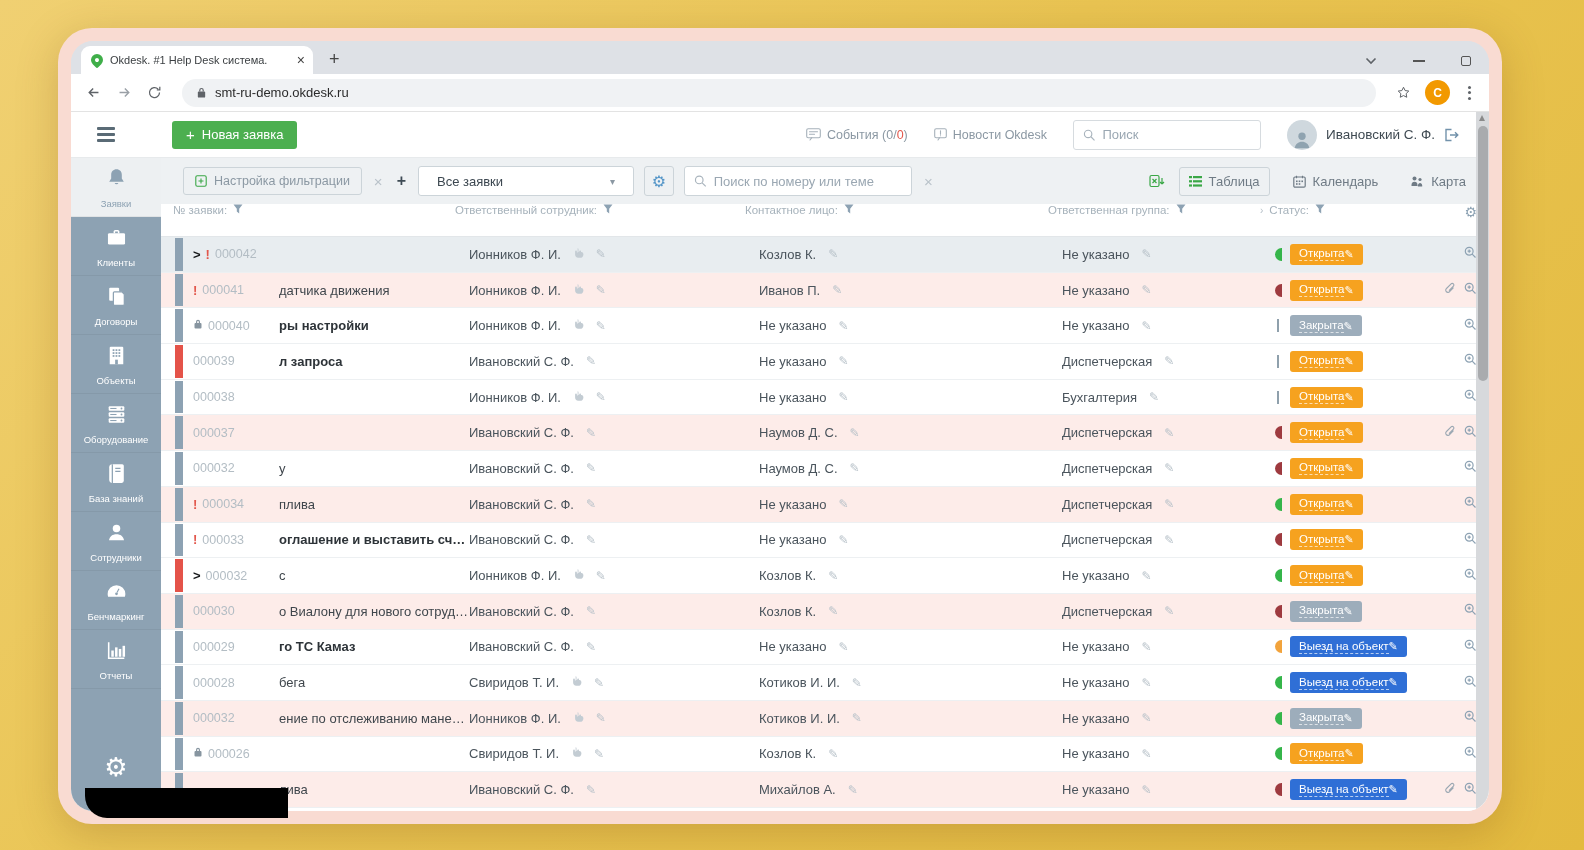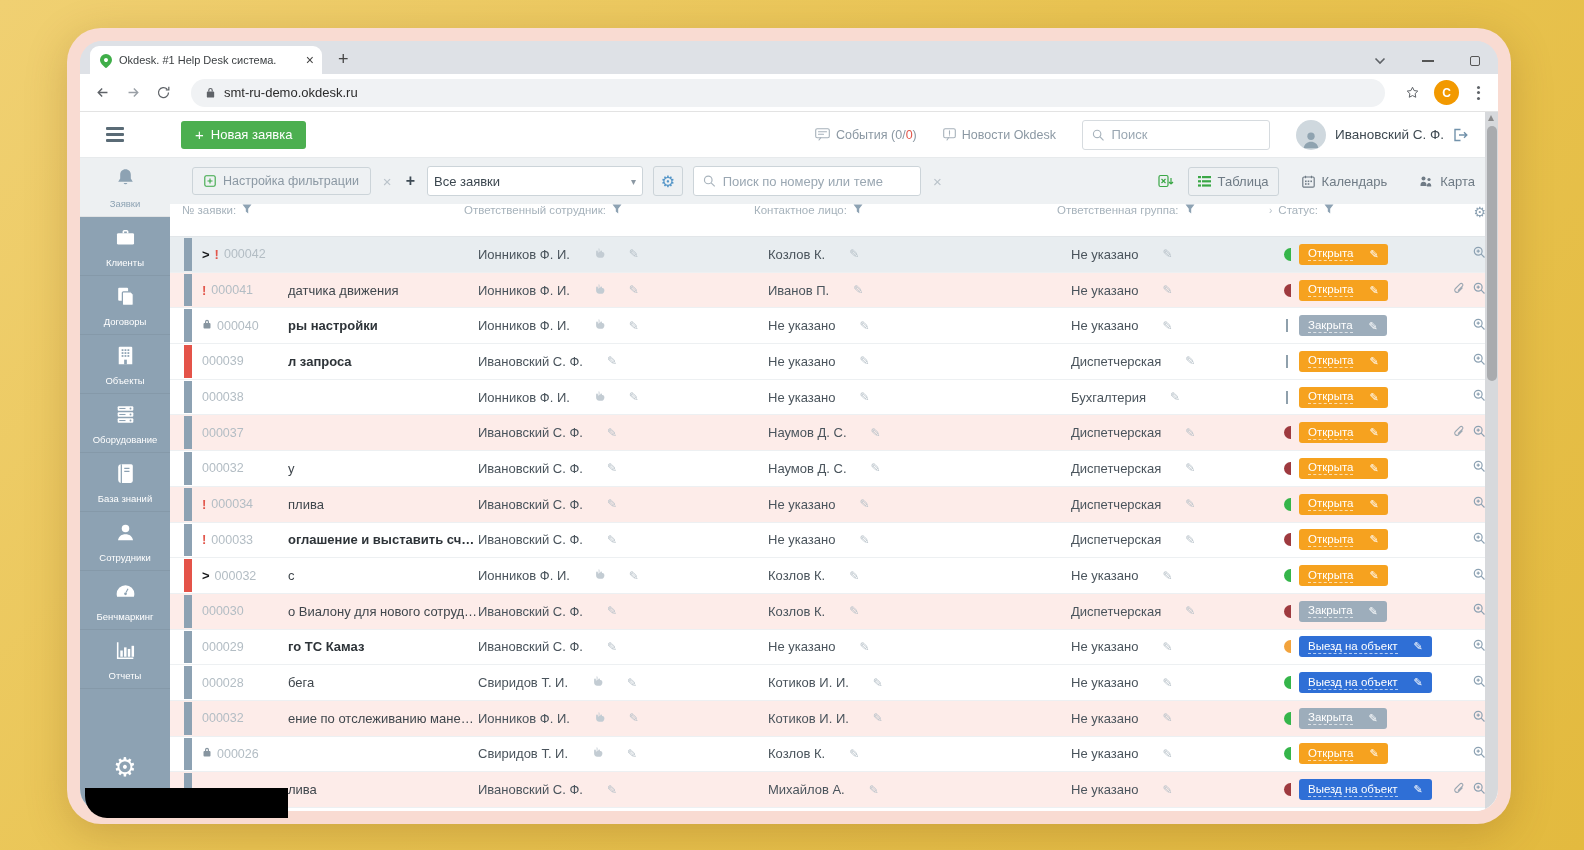--- a/index.html
+++ b/index.html
@@ -3,21 +3,21 @@
 <meta charset="utf-8">
 <style>
   * { margin:0; padding:0; box-sizing:border-box; }
   html,body { width:1584px; height:850px; }
   body {
     font-family:"Liberation Sans", sans-serif;
     background:linear-gradient(135deg,#f0d072 0%,#e9c452 45%,#e3ba3f 100%);
     position:relative; overflow:hidden;
   }
   
-  .frame { position:absolute; left:67px; top:28px; width:1444px; height:796px;
+  .frame { position:absolute; left:58px; top:28px; width:1444px; height:796px;
     background:#f9dbd2; border-radius:34px; box-shadow:0 10px 40px rgba(120,70,20,.25); }
   .browser { position:absolute; inset:13px; border-radius:22px; background:#dee1e6; overflow:hidden;
     display:flex; flex-direction:column; }
   
   .tabstrip { height:33px; background:#dee1e6; display:flex; align-items:flex-end; padding:0 18px 0 10px; flex-shrink:0; }
   .tab { width:232px; height:28px; background:#fff; border-radius:9px 9px 0 0; display:flex; align-items:center;
     gap:7px; padding:0 8px 0 10px; }
   .favicon { width:12px; height:12px; background:#3fae49; border-radius:7px 7px 7px 2px; transform:rotate(-45deg); flex-shrink:0; position:relative; }
   .favicon:after{ content:""; position:absolute; left:4px; top:4px; width:4px; height:4px; border-radius:50%; background:#fff; }
   .tab-title { font-size:11px; color:#3c4043; flex:1; white-space:nowrap; overflow:hidden; }
@@ -65,21 +65,21 @@
   .nav-item.active svg{ fill:#8da2b3;}
   .sb-gear { margin-top:auto; text-align:center; color:#fff; font-size:26px; padding-bottom:28px; cursor:pointer;}
   .main { flex:1; display:flex; flex-direction:column; overflow:hidden; background:#fff;}
   
   .toolbar { height:46px; background:#eef1f3; display:flex; align-items:center; padding:0 14px 0 22px; gap:10px; flex-shrink:0;}
   .tb-filterbtn { display:flex; align-items:center; gap:7px; border:1px solid #ccd4d9; border-radius:3px;
     padding:6px 11px; font-size:12.5px; color:#8b98a3; background:transparent; cursor:pointer; white-space:nowrap;}
   .tb-x { color:#b9c2c9; font-size:15px; cursor:pointer; padding:0 2px;}
   .tb-plus { color:#3d4a54; font-size:16px; font-weight:bold; cursor:pointer; padding:0 2px;}
   .tb-select { width:216px; height:30px; background:#fff; border:1px solid #ccd4d9; border-radius:3px;
-    display:flex; align-items:center; padding:0 6px; font-size:13px; color:#3c4750; cursor:pointer;}
+    display:flex; align-items:center; padding:0 18px; font-size:13px; color:#3c4750; cursor:pointer;}
   .tb-select .caret{ margin-left:auto; color:#8b98a3; font-size:10px;}
   .tb-gearbtn { width:30px; height:30px; border:1px solid #ccd4d9; border-radius:3px; display:flex; align-items:center;
     justify-content:center; color:#5596c8; font-size:16px; cursor:pointer; background:#eef1f3;}
   .tb-search { width:228px; height:30px; background:#fff; border:1px solid #ccd4d9; border-radius:3px;
     display:flex; align-items:center; gap:7px; padding:0 9px;}
   .tb-search input{ border:none; outline:none; width:100%; font-size:13px; font-family:inherit; color:#444;}
   .tb-search input::placeholder{ color:#9aa7b2;}
   .tb-views { margin-left:auto; display:flex; align-items:center; gap:14px;}
   .viewbtn { display:flex; align-items:center; gap:7px; font-size:13px; color:#6f7b85; cursor:pointer; padding:6px 9px; white-space:nowrap;}
   .viewbtn.active { border:1px solid #ccd4d9; border-radius:3px;}
@@ -101,28 +101,28 @@
   .strip { position:absolute; left:14px; top:1px; bottom:1px; width:8px;}
   .strip-blue{ background:#8da2b3;}
   .strip-red{ background:#e45349;}
   .c-num { width:104px; padding-left:18px; display:flex; align-items:center; gap:5px; flex-shrink:0;}
   .chev { font-weight:900; font-size:13px; color:#16181a;}
   .excl { font-weight:bold; font-size:13px; color:#e2574c;}
   .tnum { font-size:12.5px; color:#b3bdc4;}
   .c-topic { width:190px; color:#3f464c; white-space:nowrap; overflow:hidden; text-overflow:ellipsis; flex-shrink:0;}
   .c-topic.bold{ font-weight:bold; color:#2d3338;}
   .c-emp{ width:290px;} .c-con{ width:303px;} .c-grp{ width:212px;}
-  .cell { display:flex; align-items:center; gap:24px; color:#4a545c; flex-shrink:0; white-space:nowrap; overflow:hidden;}
+  .cell { display:flex; align-items:center; gap:12px; color:#4a545c; flex-shrink:0; white-space:nowrap; overflow:hidden;}
   .edit { color:#b6c0c8; font-size:12px; cursor:pointer;}
   .c-status { width:150px; display:flex; align-items:center; gap:8px; flex-shrink:0;}
   .indwrap{ width:8px; display:flex; justify-content:center;}
   .ind-green,.ind-red,.ind-orange{ width:7px; height:13px; border-radius:7px 0 0 7px;}
   .ind-green{ background:#35b54a;} .ind-red{ background:#9e3a3f;} .ind-orange{ background:#f2a33c;}
   .ind-bar{ width:2px; height:13px; background:#8fa0ac;}
-  .badge { display:inline-flex; align-items:center; gap:16px; color:#fff; font-size:11.5px; border-radius:3px;
+  .badge { display:inline-flex; align-items:center; gap:0; color:#fff; font-size:11.5px; border-radius:3px;
     padding:3.5px 9px; cursor:pointer; white-space:nowrap;}
   .badge .blbl{ border-bottom:1px dashed rgba(255,255,255,.65); padding-bottom:1px;}
   .badge .edit{ color:#fff; font-size:11px;}
   .stk-open{ background:#f6a21f;} .stk-closed{ background:#9dadbb;align-items:flex-end;} .stk-visit{ background:#2f6fd6;}
   .c-actions { flex:1; display:flex; align-items:center; justify-content:flex-end; gap:8px; padding-right:12px;}
   
   .scrollbar { position:absolute; right:0; top:71px; bottom:0; width:13px; background:#d7d9dc; }
   .sb-up { position:absolute; top:3px; left:3px; width:0; height:0; border-left:3.5px solid transparent;
     border-right:3.5px solid transparent; border-bottom:6px solid #8a8a8a;}
   .sb-thumb { position:absolute; top:14px; left:1.5px; width:10px; height:255px; background:#a9abae; border-radius:5px;}

